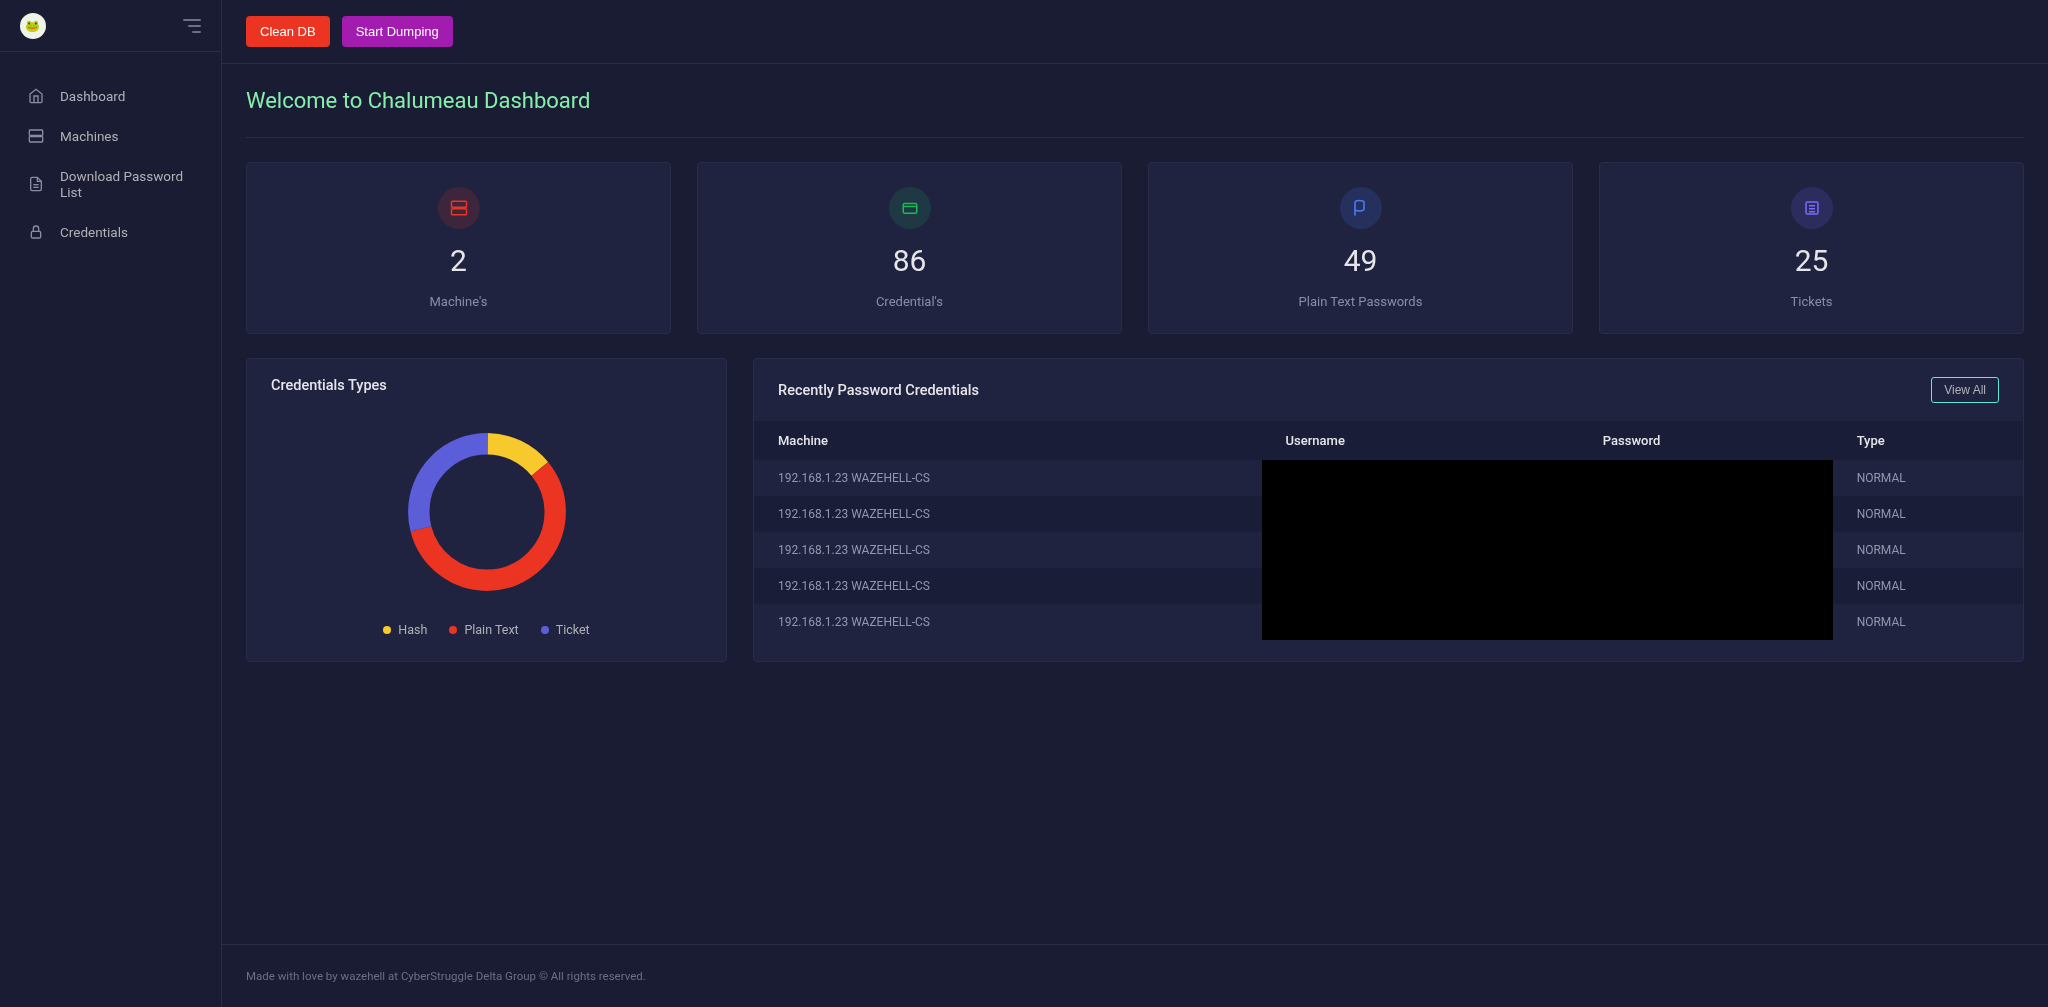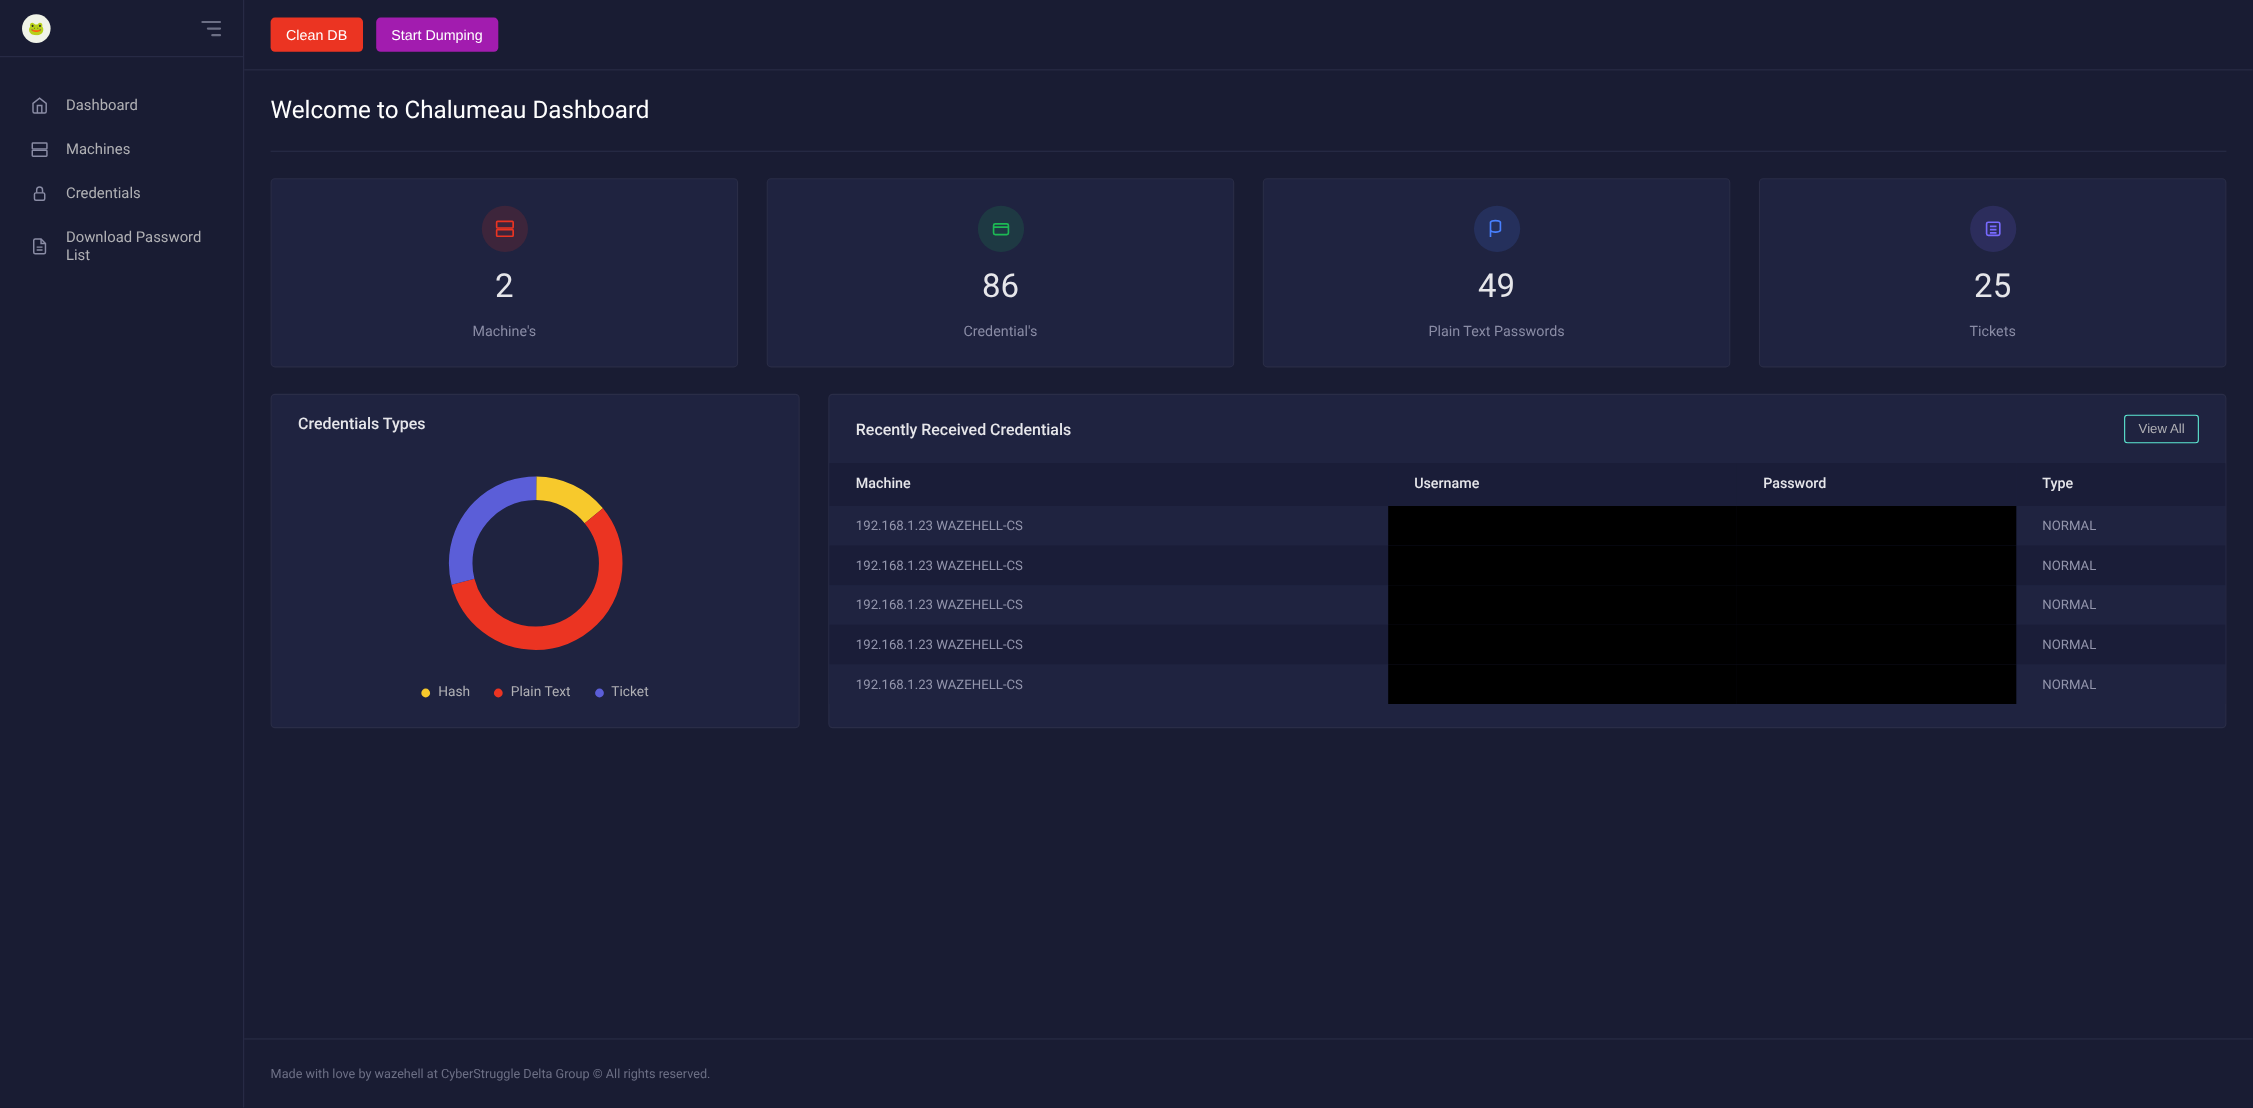--- a/index.html
+++ b/index.html
@@ -93,21 +93,21 @@
   cursor: pointer;
   color: #fff;
 }
 .btn-danger { background: #eb3422; }
 .btn-success { background: #a21caf; }
 .content {
   padding: 24px;
   flex: 1;
 }
 .page-title {
-  color: #ffffff;
+  color: #86efac;
   font-size: 22px;
   font-weight: 400;
   margin-bottom: 24px;
   padding-bottom: 24px;
   border-bottom: 1px solid #2a2d47;
 }
 .stats-row {
   display: flex;
   gap: 26px;
   margin-bottom: 24px;
@@ -267,36 +267,36 @@
             <rect x="2" y="13" width="20" height="8" rx="1"></rect>
             <line x1="6" y1="7" x2="6" y2="7"></line>
             <line x1="6" y1="17" x2="6" y2="17"></line>
           </svg>
       </span>
       <span>Machines</span>
     </div>
     <div class="nav-item">
       <span class="nav-icon">
         <svg width="16" height="16" viewBox="0 0 24 24" fill="none" stroke="#8a8ca5" stroke-width="2">
-            <rect x="5" y="11" width="14" height="10" rx="2"></rect>
-            <path d="M8 11V7a4 4 0 018 0v4"></path>
-          </svg>
-      </span>
-      <span>Credentials</span>
-    </div>
-    <div class="nav-item">
-      <span class="nav-icon">
-        <svg width="16" height="16" viewBox="0 0 24 24" fill="none" stroke="#8a8ca5" stroke-width="2">
             <path d="M14 2H6a2 2 0 00-2 2v16a2 2 0 002 2h12a2 2 0 002-2V8z"></path>
             <polyline points="14 2 14 8 20 8"></polyline>
             <line x1="8" y1="13" x2="16" y2="13"></line>
             <line x1="8" y1="17" x2="16" y2="17"></line>
           </svg>
       </span>
       <span>Download Password List</span>
+    </div>
+    <div class="nav-item">
+      <span class="nav-icon">
+        <svg width="16" height="16" viewBox="0 0 24 24" fill="none" stroke="#8a8ca5" stroke-width="2">
+            <rect x="5" y="11" width="14" height="10" rx="2"></rect>
+            <path d="M8 11V7a4 4 0 018 0v4"></path>
+          </svg>
+      </span>
+      <span>Credentials</span>
     </div>
   </div>
 </div>
 
 <div class="main">
   <div class="topbar">
     <button class="btn btn-danger">Clean DB</button>
     <button class="btn btn-success">Start Dumping</button>
   </div>
 
@@ -370,21 +370,21 @@
             <div class="legend-item">
               <span class="legend-dot" style="background:#5b5ed8"></span>
               <span>Ticket</span>
             </div>
           </div>
         </div>
       </div>
 
       <div class="panel panel-table">
         <div class="panel-header">
-          <div class="panel-title">Recently Received Credentials</div>
+          <div class="panel-title">Recently Password Credentials</div>
           <button class="view-all">View All</button>
         </div>
         <table class="table">
           <thead>
             <tr>
               <th style="width:40%">Machine</th>
               <th style="width:25%">Username</th>
               <th style="width:20%">Password</th>
               <th style="width:15%">Type</th>
             </tr>

